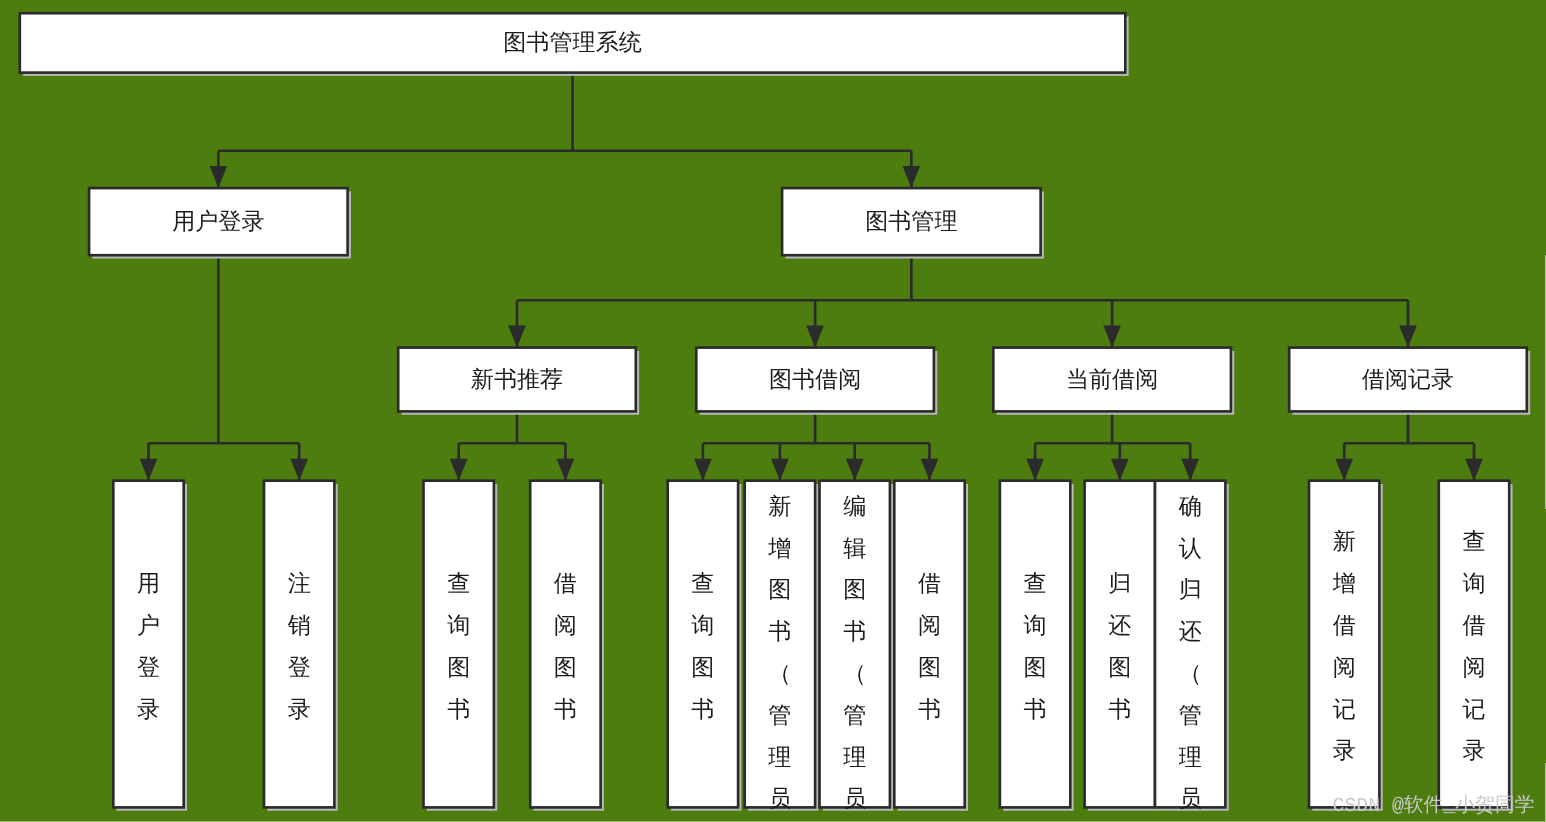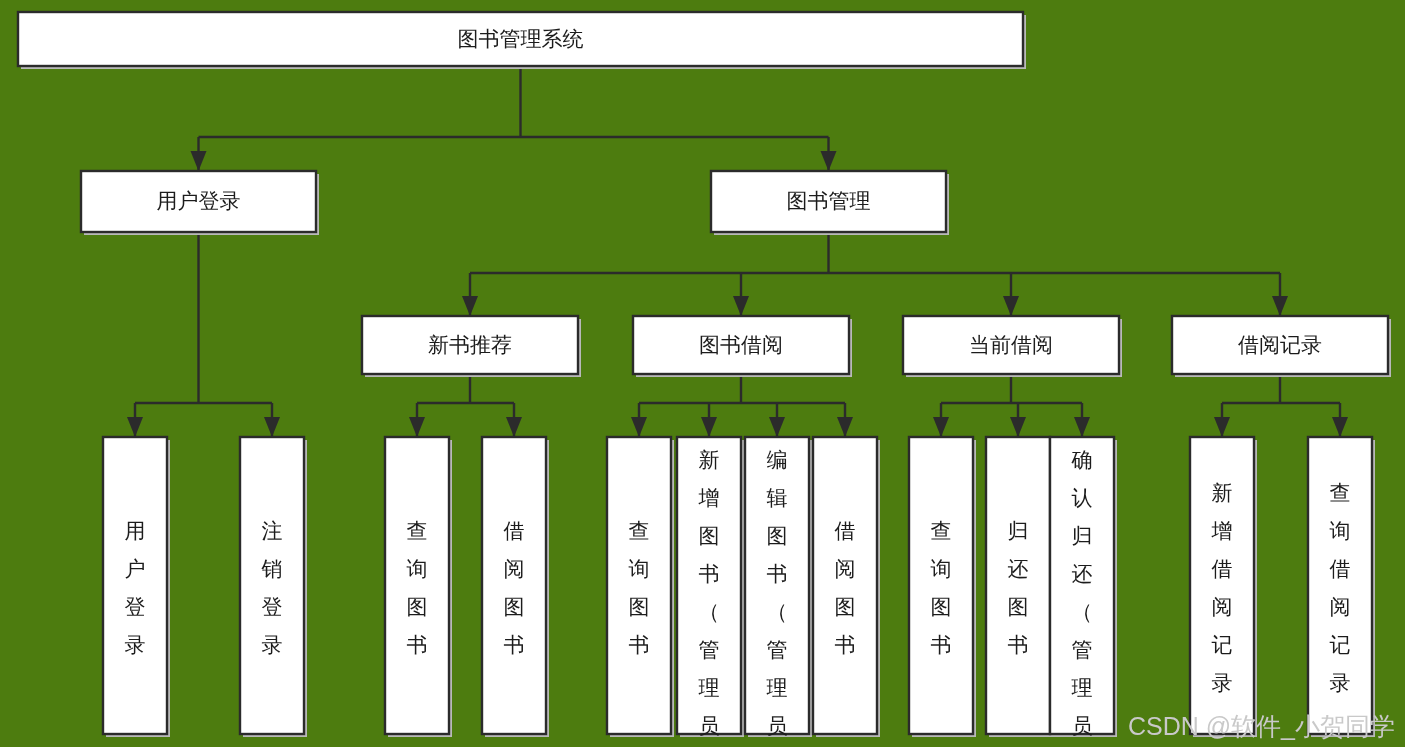--- a/index.html
+++ b/index.html
@@ -51,22 +51,22 @@
   .node-label-v {
     font-family: "Liberation Sans", "DejaVu Sans", sans-serif;
     font-size: 21px;
     fill: #1c1c1c;
     text-anchor: middle;
   }
   .watermark-text {
     position: absolute;
     right: 10px;
     bottom: 4px;
-    font-family: Liberation Sans, sans-serif;
-    font-size: 25px;
+    font-family: Liberation Mono, monospace;
+    font-size: 18px;
     color: #c9c9c9;
     white-space: nowrap;
     user-select: none;
   }
 </style>
 </head>
 <body>
 
 <div id="diagram-root">
 

